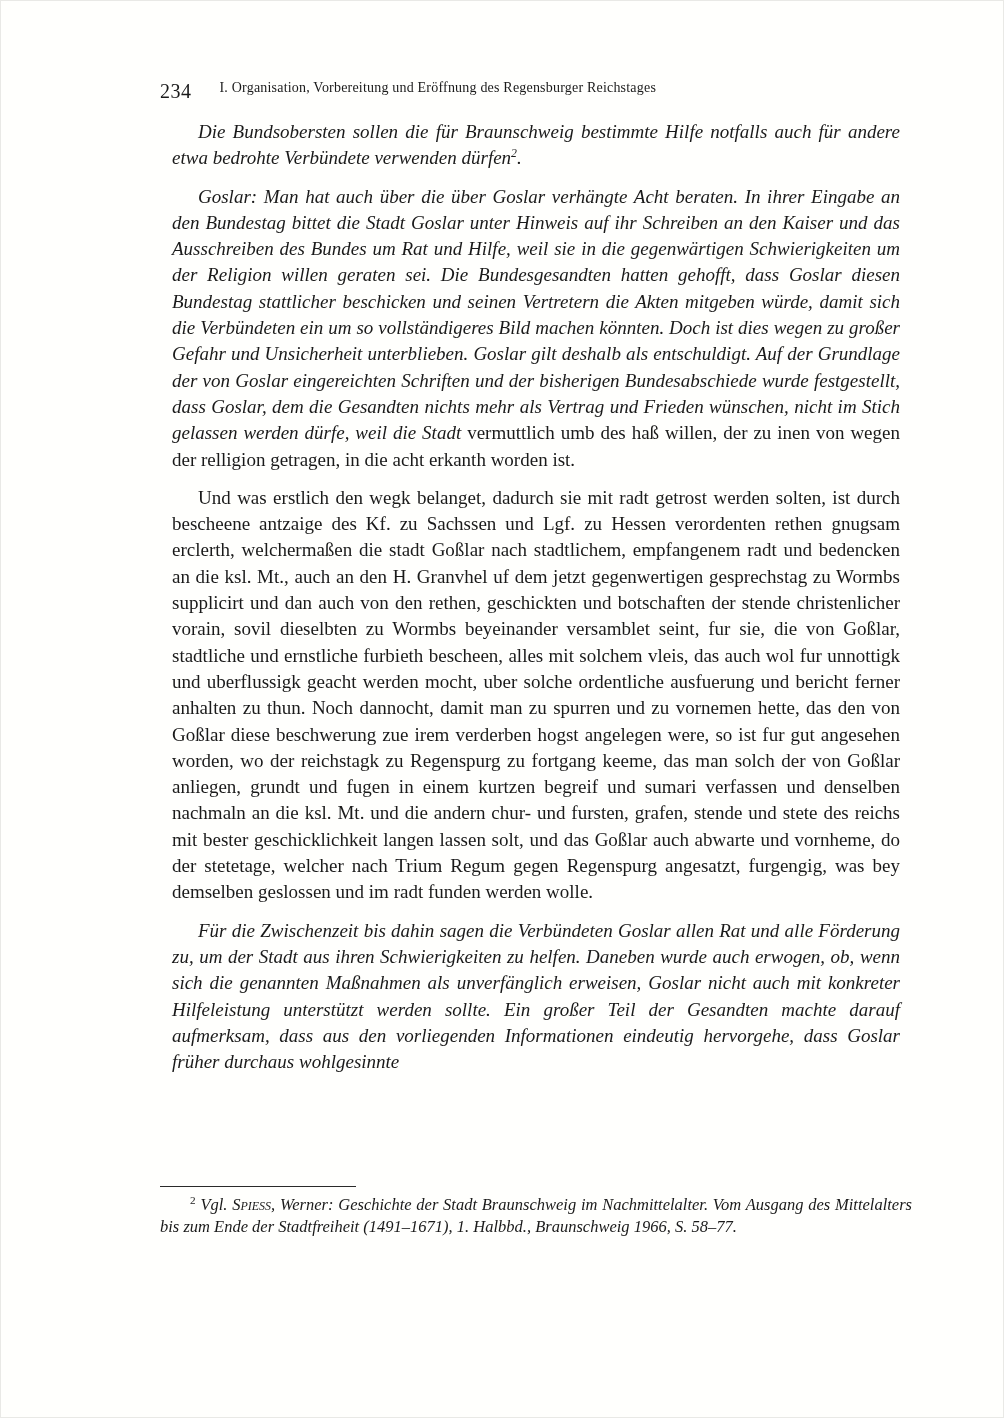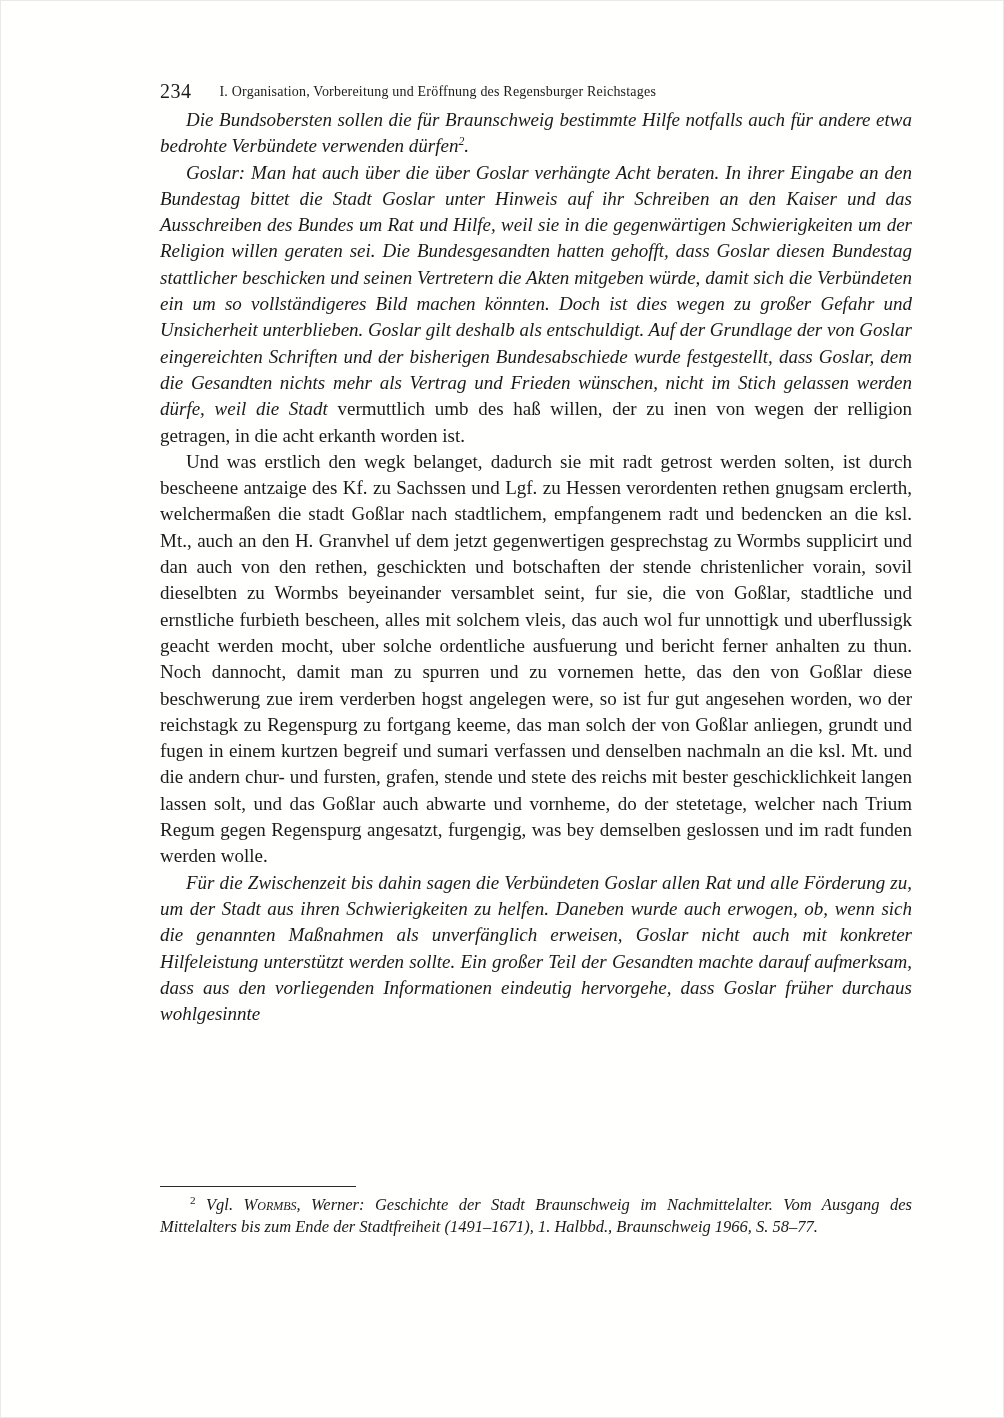--- a/index.html
+++ b/index.html
@@ -13,39 +13,39 @@
   .page {
     position: relative;
     width: 1004px; height: 1418px;
     background: #fffffd;
     box-shadow: inset 0 0 0 1px #e9e9e6;
     overflow: hidden;
   }
   .running-header {
     position: absolute;
     left: 160px; top: 80px; width: 752px;
-    display: flex; align-items: center;
+    display: flex; align-items: flex-start;
   }
   .page-num {
     font-size: 20px;
     letter-spacing: 0.5px;
     margin-right: 28px;
   }
   .header-title {
     font-size: 14px;
     letter-spacing: 0.2px;
   }
   .body-text {
     position: absolute;
     left: 160px; top: 107px; width: 752px;
     font-size: 19px;
     line-height: 26.3px;
     text-align: justify;
   }
-  .para { margin: 0; text-indent: 26px; }
+  .para { margin: 12px; text-indent: 26px; }
   .seg-italic { font-style: italic; }
   .seg-roman  { font-style: normal; }
   .seg-sup {
     font-style: italic;
     vertical-align: super;
     font-size: 0.62em;
     line-height: 0;
   }
   .footnote-area {
     position: absolute;
@@ -87,16 +87,16 @@
   <main class="body-text">
 
   <p class="para"><span class="seg-italic">Die Bundsobersten sollen die für Braunschweig bestimmte Hilfe notfalls auch für andere etwa bedrohte Verbündete verwenden dürfen</span><span class="seg-sup">2</span><span class="seg-italic">.</span></p>
       <p class="para"><span class="seg-italic">Goslar: Man hat auch über die über Goslar verhängte Acht beraten. In ihrer Eingabe an den Bundestag bittet die Stadt Goslar unter Hinweis auf ihr Schreiben an den Kaiser und das Ausschreiben des Bundes um Rat und Hilfe, weil sie in die gegenwärtigen Schwierigkeiten um der Religion willen geraten sei. Die Bundesgesandten hatten gehofft, dass Goslar diesen Bundestag stattlicher beschicken und seinen Vertretern die Akten mitgeben würde, damit sich die Verbündeten ein um so vollständigeres Bild machen könnten. Doch ist dies wegen zu großer Gefahr und Unsicherheit unterblieben. Goslar gilt deshalb als entschuldigt. Auf der Grundlage der von Goslar eingereichten Schriften und der bisherigen Bundesabschiede wurde festgestellt, dass Goslar, dem die Gesandten nichts mehr als Vertrag und Frieden wünschen, nicht im Stich gelassen werden dürfe, weil die Stadt </span><span class="seg-roman">vermuttlich umb des haß willen, der zu inen von wegen der relligion getragen, in die acht erkanth worden ist.</span></p>
       <p class="para"><span class="seg-roman">Und was erstlich den wegk belanget, dadurch sie mit radt getrost werden solten, ist durch bescheene antzaige des Kf. zu Sachssen und Lgf. zu Hessen verordenten rethen gnugsam erclerth, welchermaßen die stadt Goßlar nach stadtlichem, empfangenem radt und bedencken an die ksl. Mt., auch an den H. Granvhel uf dem jetzt gegenwertigen gesprechstag zu Wormbs supplicirt und dan auch von den rethen, geschickten und botschaften der stende christenlicher vorain, sovil dieselbten zu Wormbs beyeinander versamblet seint, fur sie, die von Goßlar, stadtliche und ernstliche furbieth bescheen, alles mit solchem vleis, das auch wol fur unnottigk und uberflussigk geacht werden mocht, uber solche ordentliche ausfuerung und bericht ferner anhalten zu thun. Noch dannocht, damit man zu spurren und zu vornemen hette, das den von Goßlar diese beschwerung zue irem verderben hogst angelegen were, so ist fur gut angesehen worden, wo der reichstagk zu Regenspurg zu fortgang keeme, das man solch der von Goßlar anliegen, grundt und fugen in einem kurtzen begreif und sumari verfassen und denselben nachmaln an die ksl. Mt. und die andern chur- und fursten, grafen, stende und stete des reichs mit bester geschicklichkeit langen lassen solt, und das Goßlar auch abwarte und vornheme, do der stetetage, welcher nach Trium Regum gegen Regenspurg angesatzt, furgengig, was bey demselben geslossen und im radt funden werden wolle.</span></p>
       <p class="para"><span class="seg-italic">Für die Zwischenzeit bis dahin sagen die Verbündeten Goslar allen Rat und alle Förderung zu, um der Stadt aus ihren Schwierigkeiten zu helfen. Daneben wurde auch erwogen, ob, wenn sich die genannten Maßnahmen als unverfänglich erweisen, Goslar nicht auch mit konkreter Hilfeleistung unterstützt werden sollte. Ein großer Teil der Gesandten machte darauf aufmerksam, dass aus den vorliegenden Informationen eindeutig hervorgehe, dass Goslar früher durchaus wohlgesinnte</span></p>
     </main>
 
   <footer class="footnote-area">
     <div class="footnote-rule"></div>
-    <p class="footnote"><span class="footnote-marker">2</span> <span class="seg-italic">Vgl. </span><span class="seg-smallcaps">Wormbs</span><span class="seg-italic">, Werner: Geschichte der Stadt Braunschweig im Nachmittelalter. Vom Ausgang des Mittelalters bis zum Ende der Stadtfreiheit (1491–1671), 1. Halbbd., Braunschweig 1966, S. 58–77.</span></p>
+    <p class="footnote"><span class="footnote-marker">2</span> <span class="seg-italic">Vgl. </span><span class="seg-smallcaps">Spiess</span><span class="seg-italic">, Werner: Geschichte der Stadt Braunschweig im Nachmittelalter. Vom Ausgang des Mittelalters bis zum Ende der Stadtfreiheit (1491–1671), 1. Halbbd., Braunschweig 1966, S. 58–77.</span></p>
   </footer>
 
 </div>
 
 </body></html>

